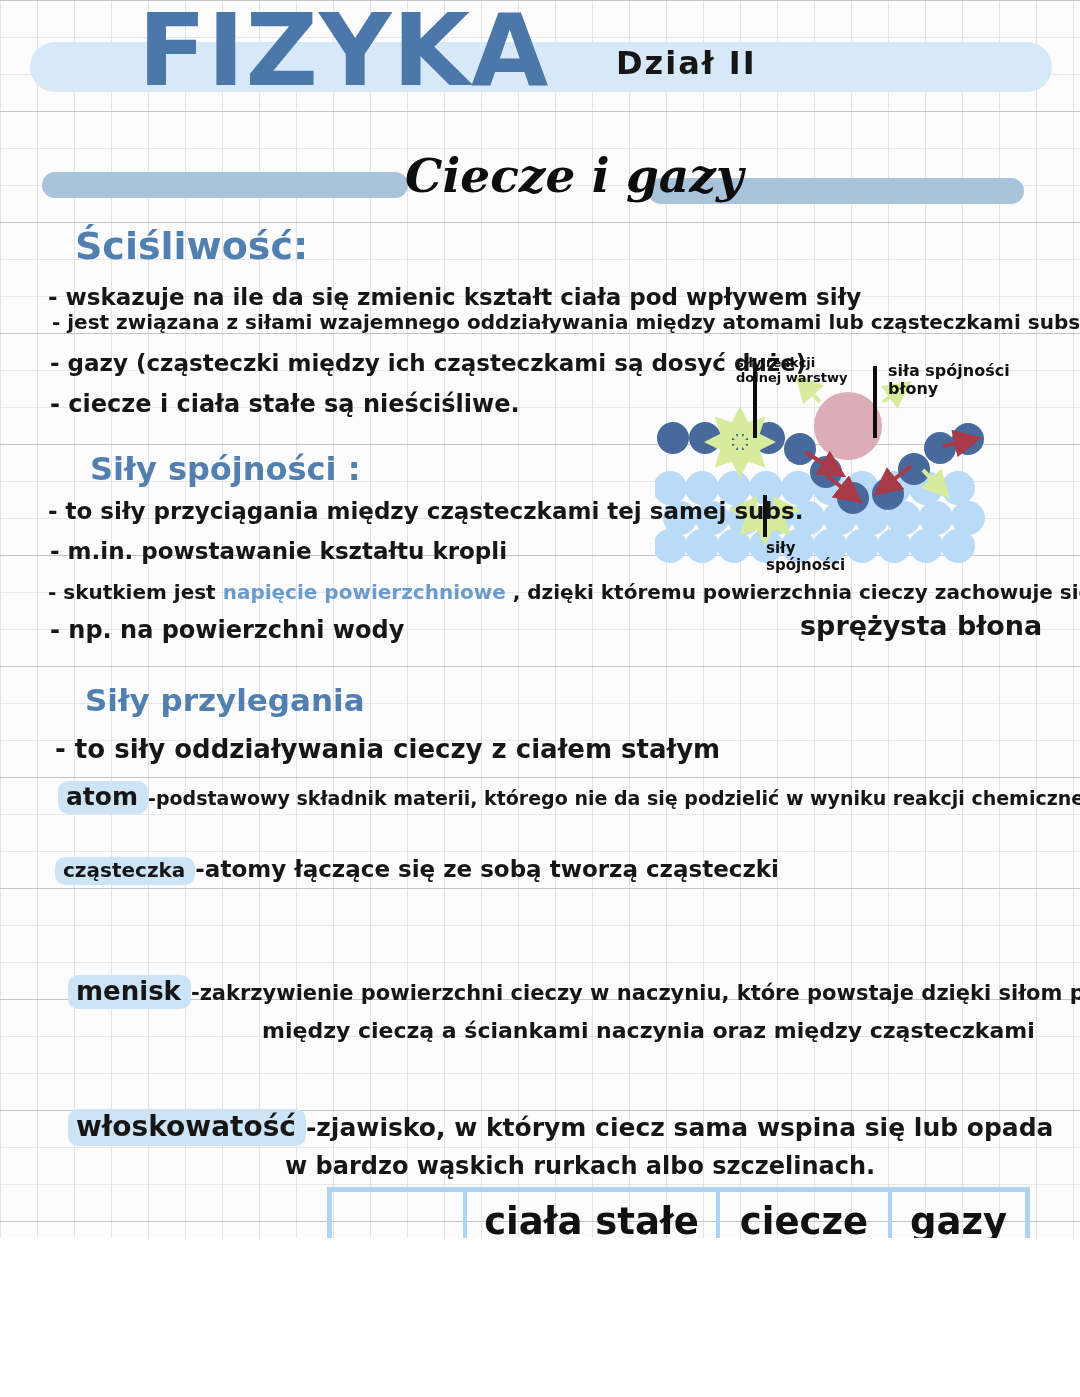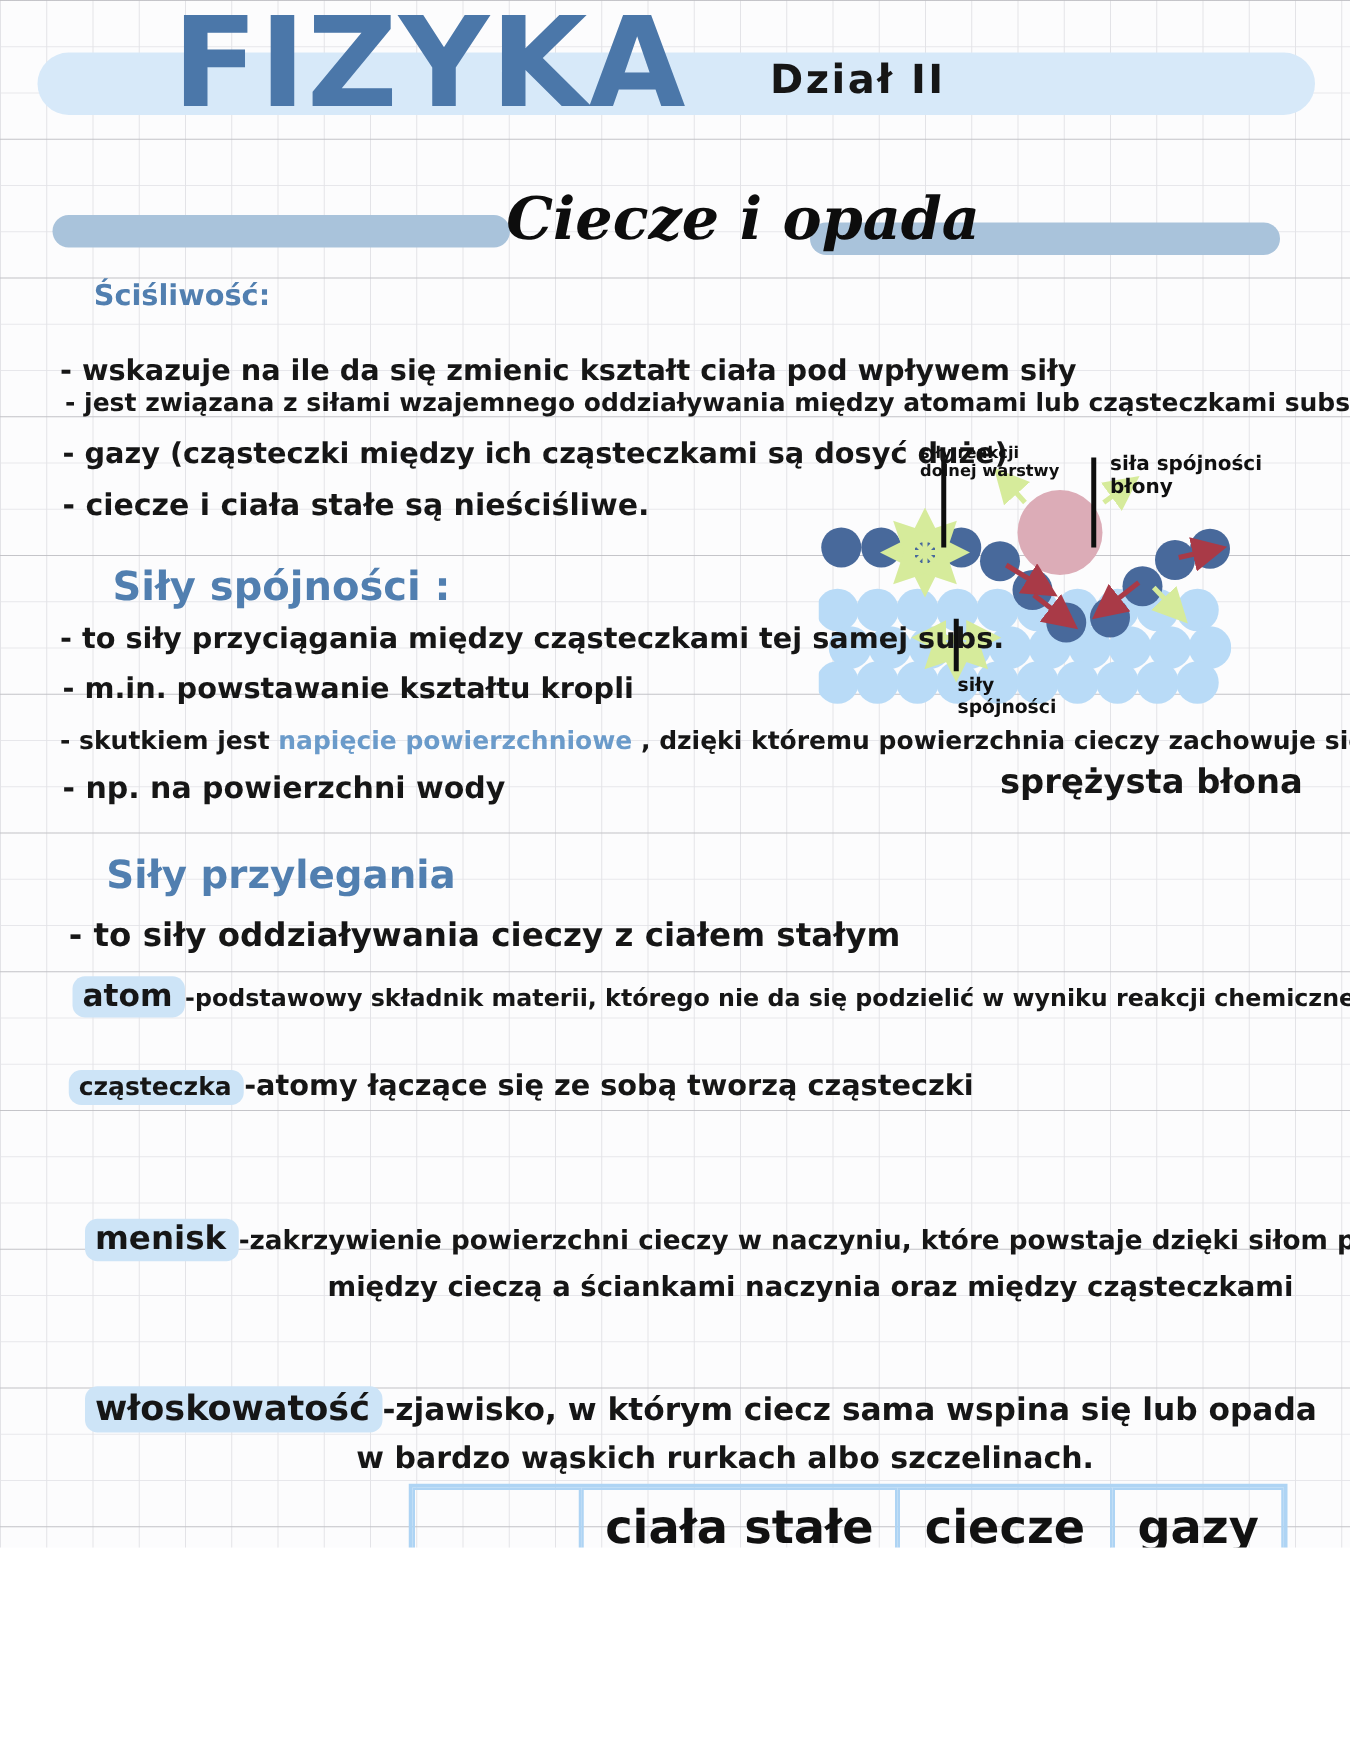--- a/index.html
+++ b/index.html
@@ -43,23 +43,23 @@
 <body>
 
 <div class="page">
 
   <div class="title-band"></div>
   <h1 class="title">FIZYKA</h1>
   <div class="chapter">Dział II</div>
 
   <div class="bar bar-left"></div>
   <div class="bar bar-right"></div>
-  <div class="section-title">Ciecze i opada</div>
-
-  <div class="h-blue" style="left:75px;top:224px;font-size:23px;">Ściśliwość:</div>
+  <div class="section-title">Ciecze i gazy</div>
+
+  <div class="h-blue" style="left:75px;top:224px;font-size:38px;">Ściśliwość:</div>
   <div class="note" style="left:48px;top:272px;font-size:23px;margin-top:12px;">- wskazuje na ile da się zmienic kształt ciała pod wpływem siły</div>
   <div class="note" style="left:52px;top:310px;font-size:20px;">- jest związana z siłami wzajemnego oddziaływania między atomami lub cząsteczkami subs.</div>
   <div class="note" style="left:50px;top:350px;font-size:23px;">- gazy (cząsteczki między ich cząsteczkami są dosyć duże)</div>
   <div class="note" style="left:50px;top:390px;font-size:24px;">- ciecze i ciała stałe są nieściśliwe.</div>
 
   <svg class="abs" style="left:655px;top:350px;" width="330" height="240" viewBox="0 0 330 240">
     <defs>
       <marker id="ag" markerWidth="7" markerHeight="7" refX="4" refY="3.5" orient="auto">
           <path d="M0,0 L7,3.5 L0,7 z" fill="#d6eb9b"></path>
         </marker>

